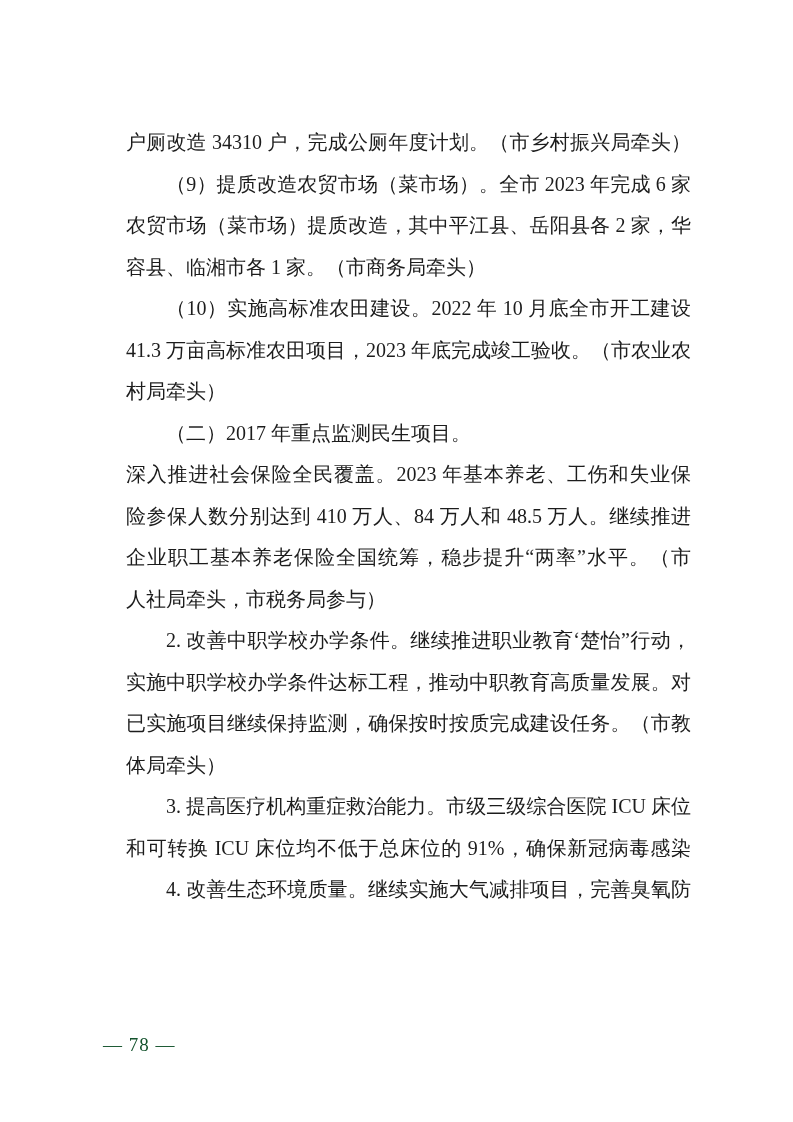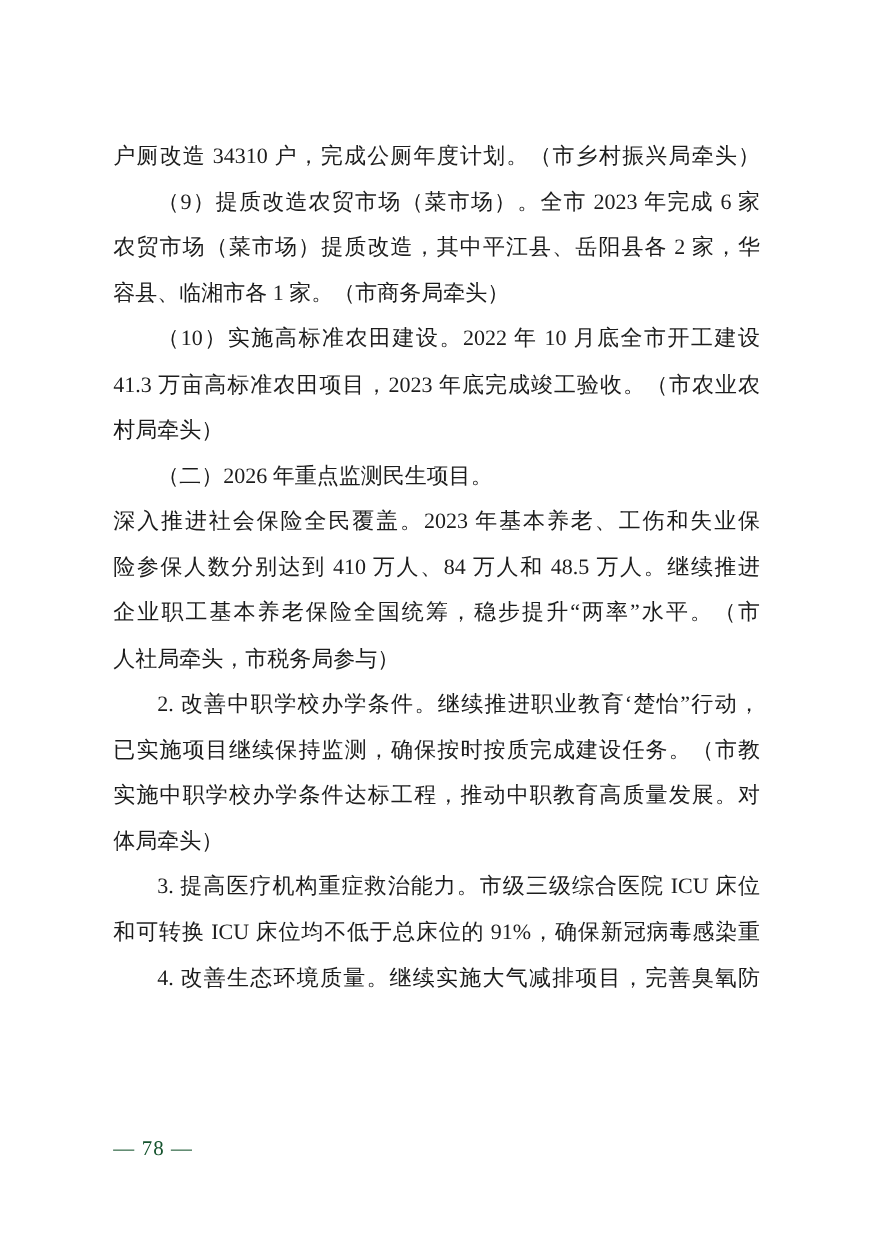--- a/index.html
+++ b/index.html
@@ -20,20 +20,21 @@
     top: 122px;
     width: 588px;
     font-family: "Liberation Serif", "DejaVu Serif", serif;
     font-size: 20px;
     line-height: 41.5px;
     color: #1c1c1c;
   }
   .line {
     height: 41.5px;
     overflow: hidden;
+    margin-left: 23px;
   }
   .line.full {
     text-align: justify;
     text-align-last: justify;
   }
   .line.short {
     text-align: center;
     text-align-last: left;
   }
   .line.indent {
@@ -55,27 +56,27 @@
 
 <div class="page">
   <div class="text-block">
     <div class="line full">户厕改造 34310 户，完成公厕年度计划。（市乡村振兴局牵头）</div>
     <div class="line full indent">（9）提质改造农贸市场（菜市场）。全市 2023 年完成 6 家</div>
     <div class="line full">农贸市场（菜市场）提质改造，其中平江县、岳阳县各 2 家，华</div>
     <div class="line short">容县、临湘市各 1 家。（市商务局牵头）</div>
     <div class="line full indent">（10）实施高标准农田建设。2022 年 10 月底全市开工建设</div>
     <div class="line full">41.3 万亩高标准农田项目，2023 年底完成竣工验收。（市农业农</div>
     <div class="line short">村局牵头）</div>
-    <div class="line short indent">（二）2026 年重点监测民生项目。</div>
+    <div class="line short indent">（二）2017 年重点监测民生项目。</div>
     <div class="line full">深入推进社会保险全民覆盖。2023 年基本养老、工伤和失业保</div>
     <div class="line full">险参保人数分别达到 410 万人、84 万人和 48.5 万人。继续推进</div>
     <div class="line full">企业职工基本养老保险全国统筹，稳步提升“两率”水平。（市</div>
     <div class="line short">人社局牵头，市税务局参与）</div>
     <div class="line full indent">2. 改善中职学校办学条件。继续推进职业教育‘楚怡”行动，</div>
+    <div class="line full">实施中职学校办学条件达标工程，推动中职教育高质量发展。对</div>
     <div class="line full">已实施项目继续保持监测，确保按时按质完成建设任务。（市教</div>
-    <div class="line full">实施中职学校办学条件达标工程，推动中职教育高质量发展。对</div>
     <div class="line short">体局牵头）</div>
     <div class="line full indent">3. 提高医疗机构重症救治能力。市级三级综合医院 ICU 床位</div>
     <div class="line full">和可转换 ICU 床位均不低于总床位的 91%，确保新冠病毒感染重</div>
     <div class="line full indent">4. 改善生态环境质量。继续实施大气减排项目，完善臭氧防</div>
   </div>
   <div class="footer">— 78 —</div>
 </div>
 
 </body></html>

